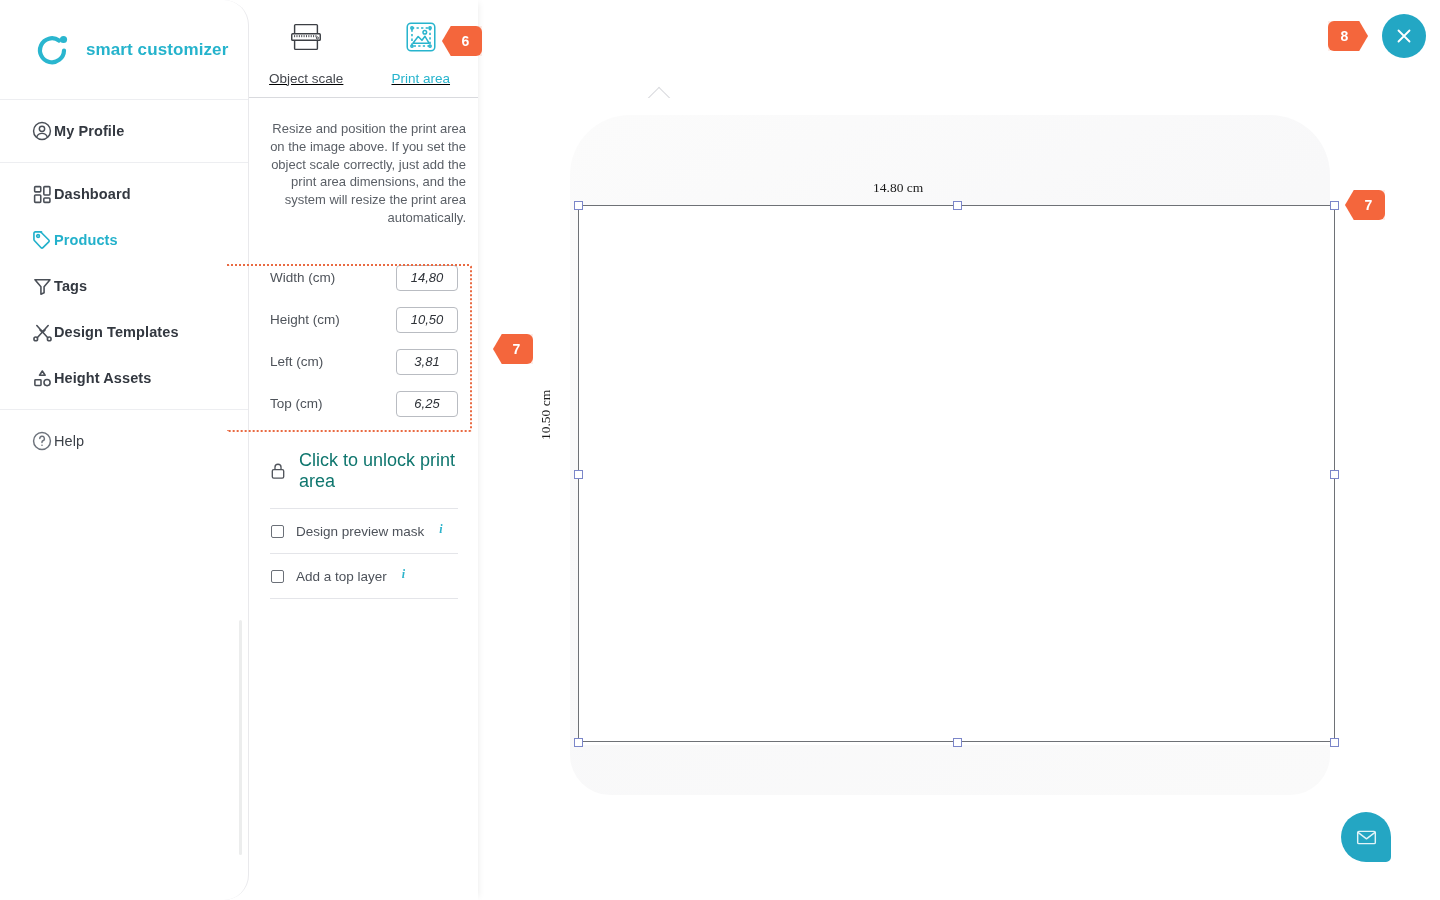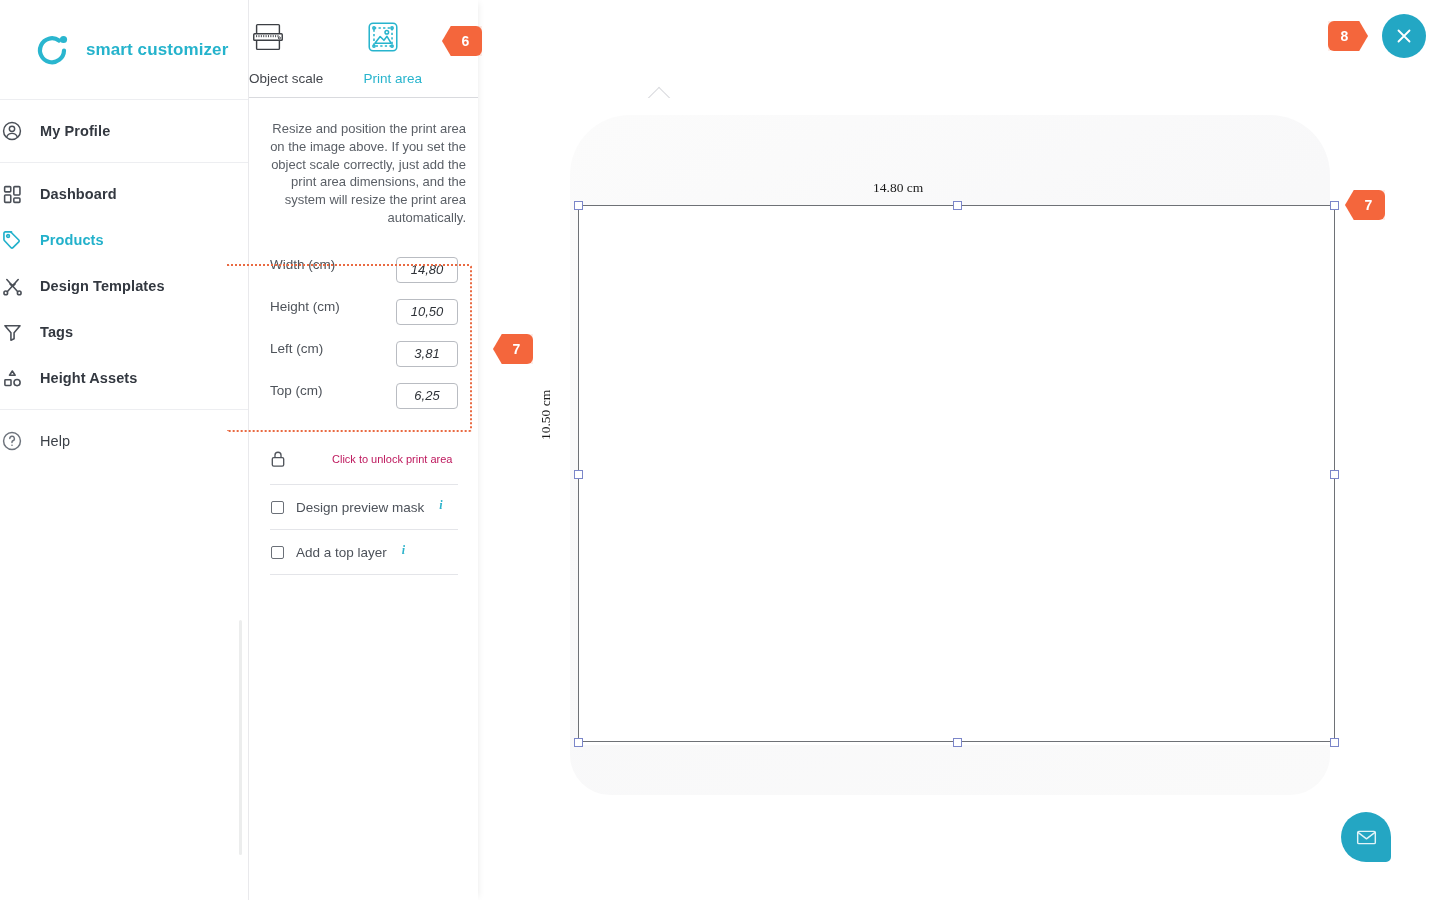--- a/index.html
+++ b/index.html
@@ -10,36 +10,37 @@
     font-family: "Liberation Sans", sans-serif;
   }
   #root { position: relative; width: 1440px; height: 900px; }
 
   
   #sidebar {
     position: absolute; left: 0; top: 0;
     width: 249px; height: 900px;
     background: #ffffff;
     border-right: 1px solid #e9e9ec;
+    border-radius: 25px;
   }
   .brand {
     height: 100px; display: flex; align-items: center;
     padding-left: 34px; gap: 16px;
     border-bottom: 1px solid #edeef1;
   }
   .brand-logo { width: 36px; height: 36px; flex: 0 0 36px; }
   .brand-name {
     color: #25b3cc; font-size: 17px; font-weight: bold;
     letter-spacing: .1px;
   }
   .nav-group { padding: 8px 0; }
   .nav-group + .nav-group { border-top: 1px solid #edeef1; }
   .nav-item {
     height: 46px; display: flex; align-items: center;
-    gap: 16px; cursor: pointer;
+    padding-left: 30px; cursor: pointer;
   }
   .nav-item .ico {
     width: 24px; height: 24px; flex: 0 0 24px;
     display: flex; align-items: center; justify-content: center;
     color: #4a4f57;
   }
   .nav-item .lbl {
     font-size: 14.5px; font-weight: bold; color: #333840;
     letter-spacing: .1px;
   }
@@ -56,22 +57,22 @@
     box-shadow: 3px 0 7px -3px rgba(0,0,0,.09);
     z-index: 4;
   }
   .panel-tabs {
     height: 98px; display: flex;
     border-bottom: 1px solid #d9dade;
     position: relative;
   }
   .ptab {
     flex: 1; display: flex; flex-direction: column;
-    align-items: flex-start; justify-content: center; gap: 15px;
-    cursor: pointer; padding-top: 6px;
+    align-items: center; justify-content: center; gap: 15px;
+    cursor: pointer; padding-top: 6px; text-decoration: underline;
   }
   .ptab .tico { width: 38px; height: 38px; color: #3c3f44; }
   .ptab .tlbl { font-size: 13.5px; color: #44474d; }
   .ptab.active .tico { color: #27b4cd; }
   .ptab.active .tlbl { color: #27b4cd; }
   .tab-caret {
     position: absolute; left: 395px; bottom: -1px;
     width: 30px; height: 12px; overflow: hidden;
   }
   .tab-caret::after {
@@ -81,40 +82,40 @@
     transform: rotate(45deg);
   }
   .panel-body { padding: 22px 20px 0 21px; }
   .panel-desc {
     font-size: 13px; line-height: 17.8px; color: #5a5f66;
     width: 196px;
     text-align: right;
   }
   .field-list { margin-top: 30px; }
   .field-row {
-    display: flex; justify-content: space-between;
+    display: flex; align-items: center; justify-content: space-between;
     height: 42px;
   }
   .field-label { font-size: 13.5px; color: #4e535a; }
   .field-input {
     width: 62px; height: 26px;
     border: 1px solid #b9bcc2; border-radius: 4px;
     background: #fff; color: #2e3238;
     font-family: "Liberation Sans", sans-serif;
     font-size: 13px; text-align: center;
     padding: 0 6px;
     font-style: italic;
   }
   .lock-row {
     display: flex; align-items: center; gap: 13px;
     margin-top: 25px; cursor: pointer; padding-bottom: 16px;
     border-bottom: 1px solid #e4e5e9;
   }
   .lock-row .lico { width: 16px; height: 18px; color: #50545b; }
-  .lock-row .ltxt { font-size: 11px; color: #be185d; margin-left: 33px; }
+  .lock-row .ltxt { font-size: 18px; color: #0f766e; }
   .check-row {
     display: flex; align-items: center; gap: 12px;
     padding: 15px 0 14px 1px;
     border-bottom: 1px solid #e4e5e9;
   }
   .cbox {
     width: 13px; height: 13px; flex: 0 0 13px;
     border: 1.4px solid #6b7078; border-radius: 2px; background: #fff;
     cursor: pointer;
   }
@@ -270,37 +271,37 @@
           <svg viewBox="0 0 24 24" width="22" height="22" fill="none" stroke="currentColor" stroke-width="1.8" stroke-linejoin="round">
             <path d="M11.5 3.2H4.6a1.4 1.4 0 0 0-1.4 1.4v6.9a1.4 1.4 0 0 0 .42 1L11 20.4a1.4 1.4 0 0 0 2 0l6.4-6.4a1.4 1.4 0 0 0 0-2l-7.9-7.9a1.4 1.4 0 0 0-1-.42Z"></path>
             <circle cx="7.7" cy="7.7" r="1.5"></circle>
           </svg>
         </span>
         <span class="lbl">Products</span>
       </div>
 
       <div class="nav-item">
         <span class="ico">
+          <svg viewBox="0 0 24 24" width="21" height="21" fill="none" stroke="currentColor" stroke-width="1.8" stroke-linejoin="round">
+            <path d="M3.4 4.2h17.2l-6.8 8v7l-3.6 1.6v-8.6Z"></path>
+          </svg>
+        </span>
+        <span class="lbl">Tags</span>
+      </div>
+
+      <div class="nav-item">
+        <span class="ico">
           <svg viewBox="0 0 24 24" width="21" height="21" fill="none" stroke="currentColor" stroke-width="1.8" stroke-linecap="round">
             <path d="M5.5 4 18 18M18.5 4 6 18"></path>
             <circle cx="4.3" cy="19.3" r="2.1"></circle>
               <circle cx="19.7" cy="19.3" r="2.1"></circle>
             <path d="M9.5 9.2 11.6 11M14.6 9.2 12.5 11" stroke-width="2.4"></path>
           </svg>
         </span>
         <span class="lbl">Design Templates</span>
-      </div>
-
-      <div class="nav-item">
-        <span class="ico">
-          <svg viewBox="0 0 24 24" width="21" height="21" fill="none" stroke="currentColor" stroke-width="1.8" stroke-linejoin="round">
-            <path d="M3.4 4.2h17.2l-6.8 8v7l-3.6 1.6v-8.6Z"></path>
-          </svg>
-        </span>
-        <span class="lbl">Tags</span>
       </div>
 
       <div class="nav-item">
         <span class="ico">
           <svg viewBox="0 0 24 24" width="21" height="21" fill="none" stroke="currentColor" stroke-width="1.8" stroke-linejoin="round">
             <path d="M11.8 3.4 15 8.3H8.6Z"></path>
             <rect x="3.3" y="13.4" width="7" height="6.6" rx=".8"></rect>
             <circle cx="17.2" cy="16.7" r="3.5"></circle>
           </svg>
         </span>

